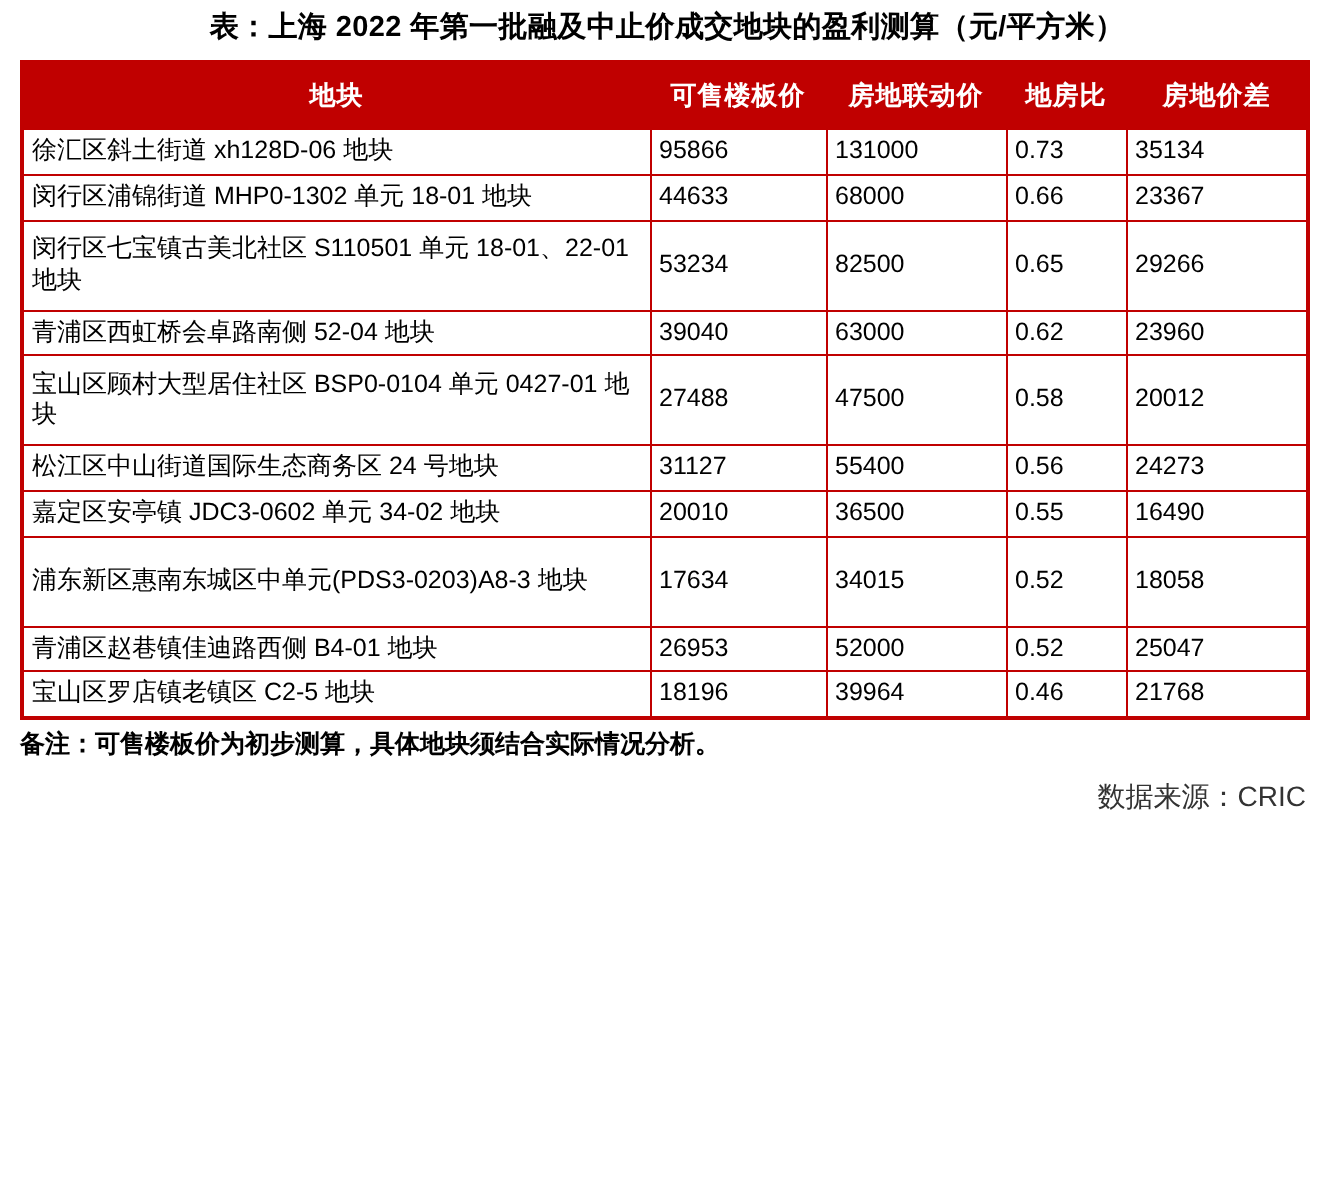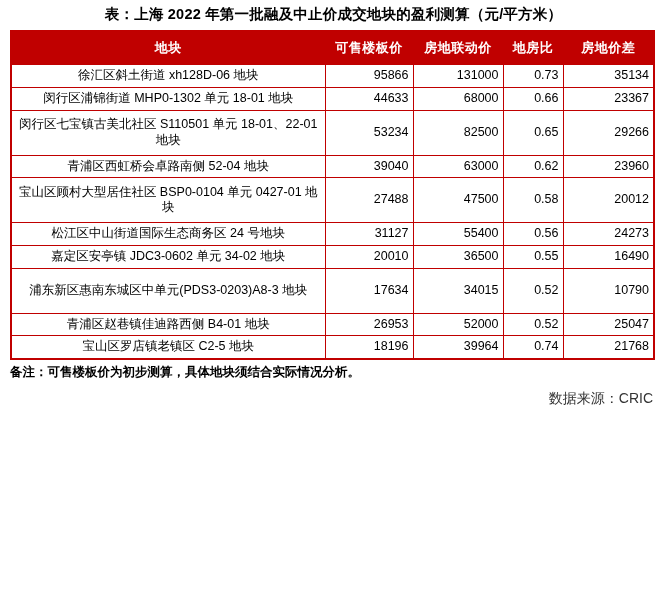--- a/index.html
+++ b/index.html
@@ -48,26 +48,25 @@
   table.data thead th {
     background: #c00000;
     color: #ffffff;
     font-weight: bold;
     text-align: center;
     height: 26px;
     font-size: 13px;
     letter-spacing: 0.5px;
   }
   td.plot {
-    text-align: center;
     padding-left: 6px;
     padding-right: 6px;
   }
   td.num {
-    text-align: right;
+    text-align: left;
   }
   .col-plot { width: 314px; }
   .col-price { width: 88px; }
   .col-linked { width: 90px; }
   .col-ratio { width: 60px; }
   .col-diff { width: 91px; }
   .note {
     margin-top: 4px;
     font-size: 12.5px;
     font-weight: bold;
@@ -155,34 +154,34 @@
         <td class="num">20010</td>
         <td class="num">36500</td>
         <td class="num">0.55</td>
         <td class="num">16490</td>
       </tr>
       <tr class="r-9">
         <td class="plot">浦东新区惠南东城区中单元(PDS3-0203)A8-3 地块</td>
         <td class="num">17634</td>
         <td class="num">34015</td>
         <td class="num">0.52</td>
-        <td class="num">10790</td>
+        <td class="num">18058</td>
       </tr>
       <tr class="r-10">
         <td class="plot">青浦区赵巷镇佳迪路西侧 B4-01 地块</td>
         <td class="num">26953</td>
         <td class="num">52000</td>
         <td class="num">0.52</td>
         <td class="num">25047</td>
       </tr>
       <tr class="r-12">
         <td class="plot">宝山区罗店镇老镇区 C2-5 地块</td>
         <td class="num">18196</td>
         <td class="num">39964</td>
-        <td class="num">0.74</td>
+        <td class="num">0.46</td>
         <td class="num">21768</td>
       </tr>
     </tbody>
   </table>
 
   <div class="note">备注：可售楼板价为初步测算，具体地块须结合实际情况分析。</div>
   <div class="source">数据来源：CRIC</div>
 
 </div>
 

